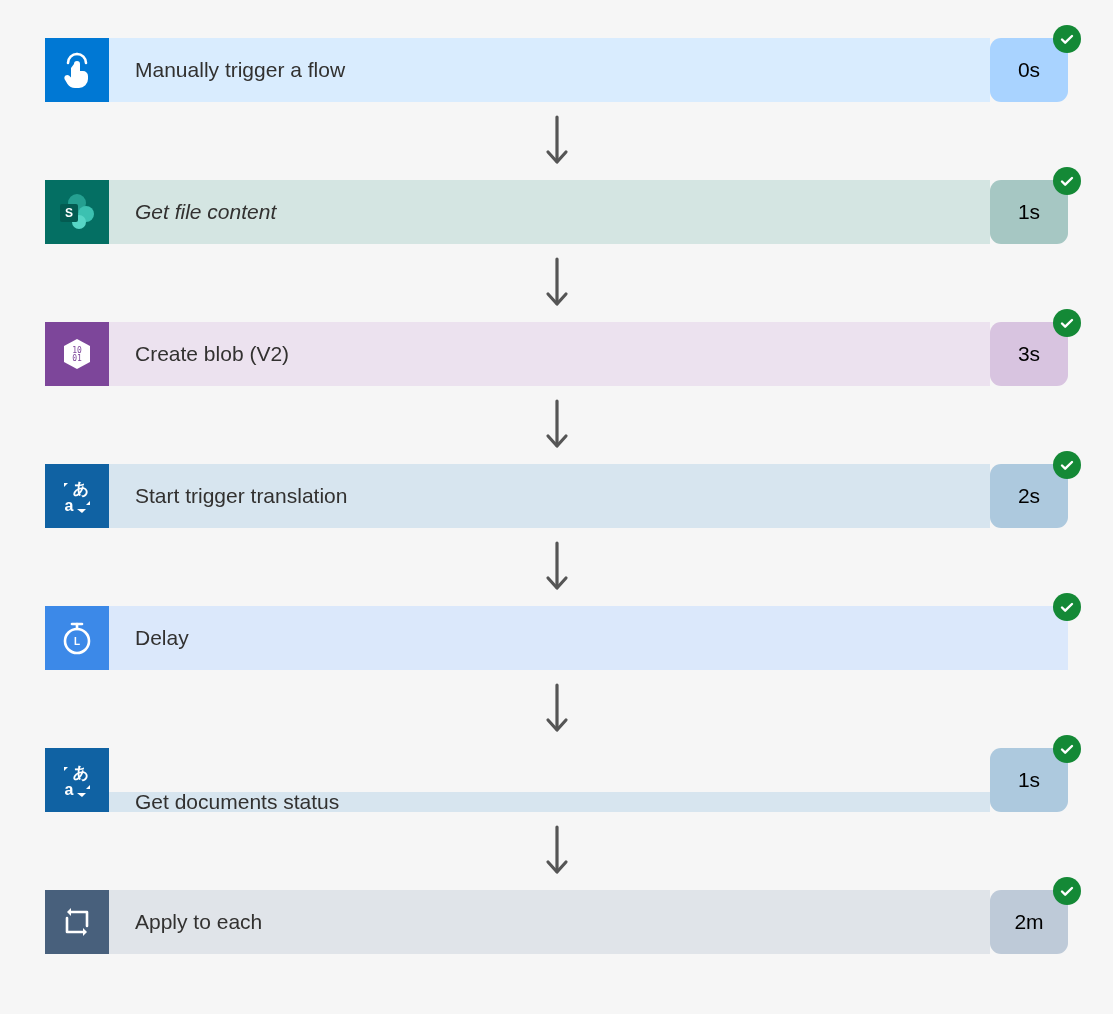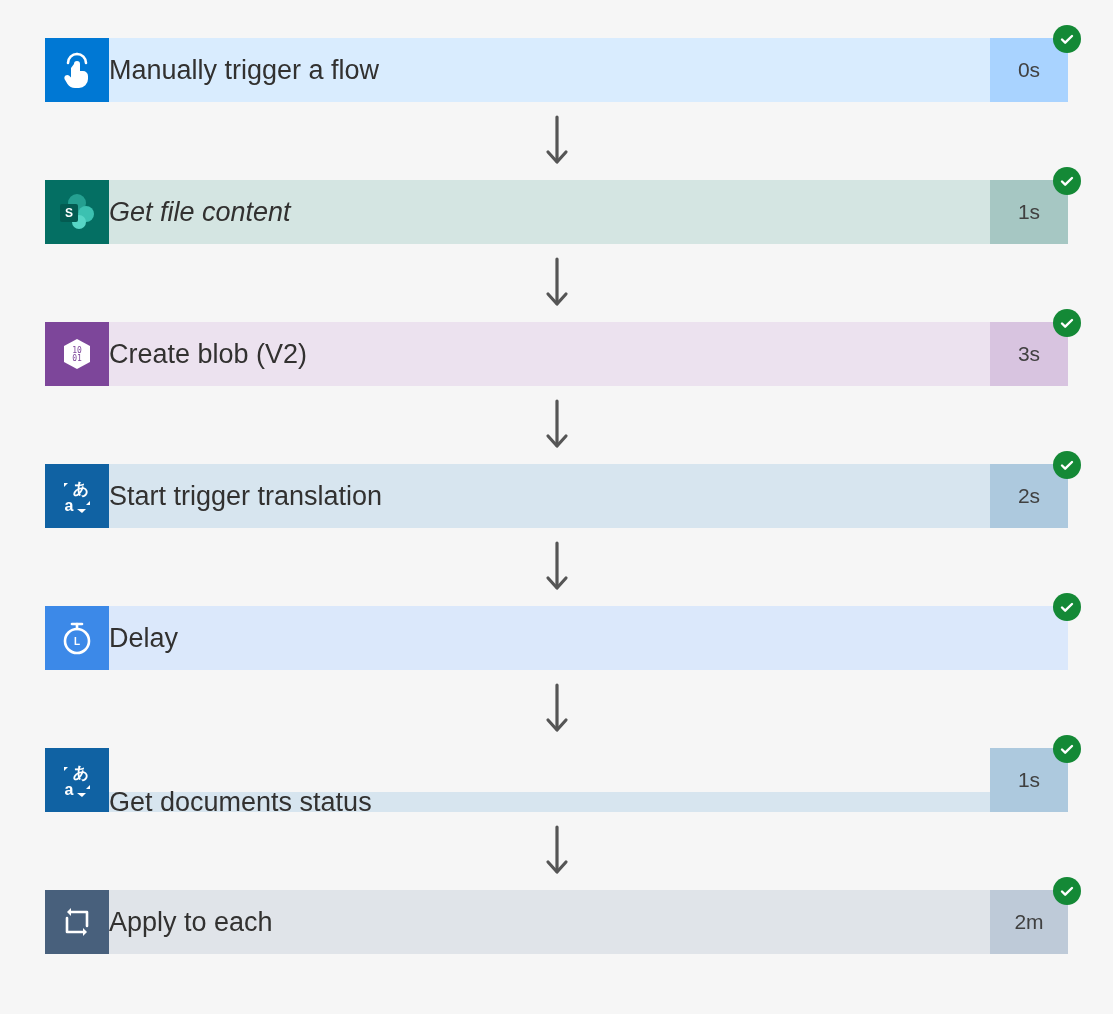--- a/index.html
+++ b/index.html
@@ -1,22 +1,22 @@
 <!DOCTYPE html>
 <html><head>
 <meta charset="utf-8">
 <style>
   html,body{margin:0;padding:0;background:#f6f6f6;font-family:"Segoe UI",Arial,sans-serif;}
   body{width:1113px;height:1014px;}
   .canvas{padding:38px 45px 0 45px;}
   .step{position:relative;display:flex;height:64px;color:#323130;}
   .icon-box{width:64px;flex:0 0 64px;display:flex;align-items:center;justify-content:center;}
   .icon-box svg{display:block;}
-  .label-box{flex:1;display:flex;align-items:center;font-size:27px;}
-  .duration-box{flex:0 0 78px;width:78px;display:flex;align-items:center;justify-content:center;font-size:21px;color:#404040;}
+  .label-box{flex:1;display:flex;align-items:center;padding-left:26px;font-size:21px;}
+  .duration-box{flex:0 0 78px;width:78px;display:flex;align-items:center;justify-content:center;font-size:21px;color:#000000;border-radius:11px;}
   .badge{position:absolute;top:-13px;right:-13px;width:28px;height:28px;border-radius:50%;background:#148936;display:flex;align-items:center;justify-content:center;}
   .connector{height:78px;display:flex;align-items:center;justify-content:center;}
   .connector svg{display:block;}
 
   
   .s0 .icon-box{background:#0078d4;} .s0 .label-box{background:#d9ecfe;} .s0 .duration-box{background:#a9d3ff;}
   .s1 .icon-box{background:#046f63;} .s1 .label-box{background:#d4e5e2;font-style:italic;} .s1 .duration-box{background:#a6c7c3;}
   .s2 .icon-box{background:#7d469a;} .s2 .label-box{background:#ece2ef;} .s2 .duration-box{background:#d8c4e0;}
   .s3 .icon-box{background:#1062a3;} .s3 .label-box{background:#d7e5ef;} .s3 .duration-box{background:#adc9de;}
   .s4 .icon-box{background:#3c89e8;} .s4 .label-box{background:#dbe8fb;} .s4 .duration-box{background:#b3d0f7;}

